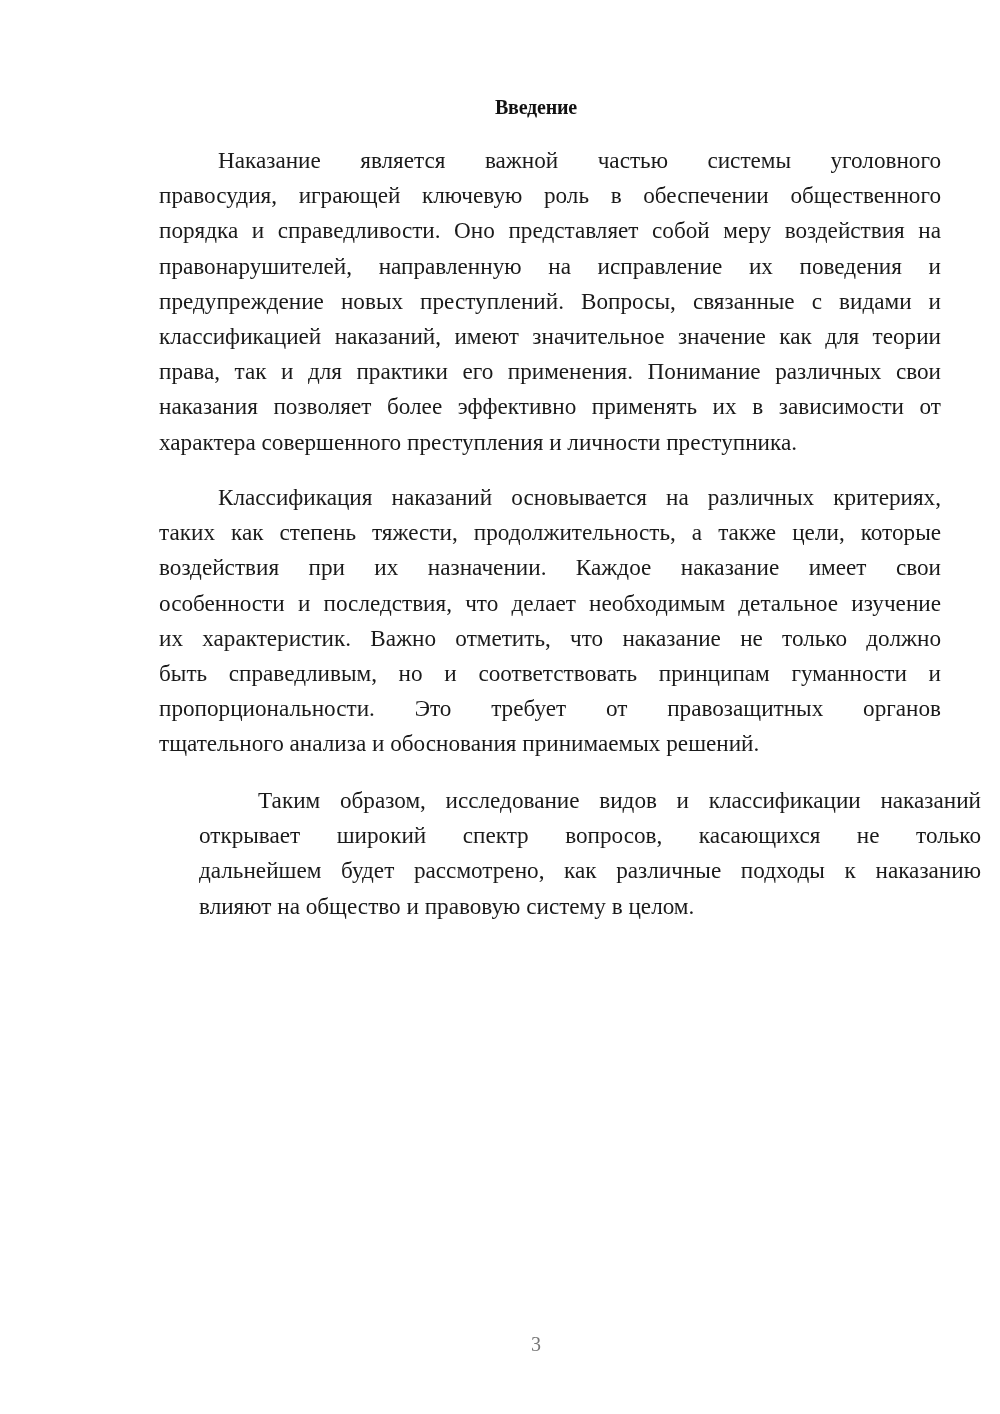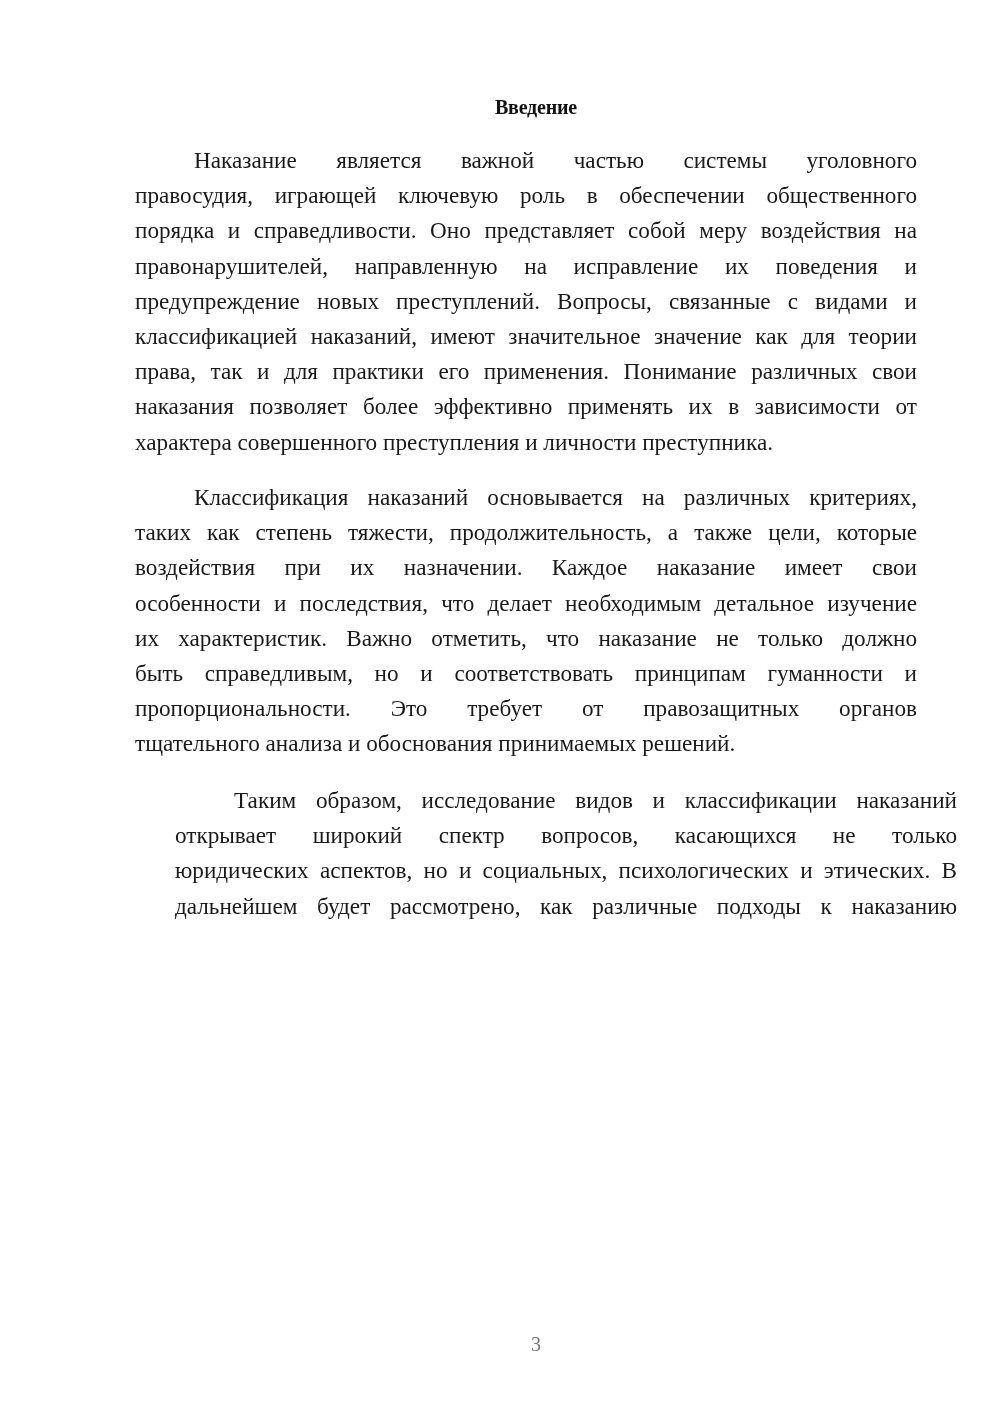--- a/index.html
+++ b/index.html
@@ -29,21 +29,21 @@
       left: 0;
       width: 1072px;
       text-align: center;
       font-weight: bold;
       font-size: 20px;
       letter-spacing: -0.2px;
       color: #111;
     }
     .para {
       position: absolute;
-      left: 135px;
+      left: 159px;
       width: 782px;
       font-size: 23.2px;
       line-height: 35.2px;
     }
     .line {
       display: block;
       height: 35.2px;
       white-space: nowrap;
       text-align: justify;
       text-align-last: justify;
@@ -91,19 +91,19 @@
     <span class="line">особенности и последствия, что делает необходимым детальное изучение</span>
     <span class="line">их характеристик. Важно отметить, что наказание не только должно</span>
     <span class="line">быть справедливым, но и соответствовать принципам гуманности и</span>
     <span class="line">пропорциональности. Это требует от правозащитных органов</span>
     <span class="line last">тщательного анализа и обоснования принимаемых решений.</span>
   </div>
 
   <div class="para" style="top:783px;margin-left:40px;">
     <span class="line first">Таким образом, исследование видов и классификации наказаний</span>
     <span class="line">открывает широкий спектр вопросов, касающихся не только</span>
-    <span class="line">юридических аспектов, но и социальных, психологических и этических. В</span>
     <span class="line">дальнейшем будет рассмотрено, как различные подходы к наказанию</span>
+    <span class="line last">влияют на общество и правовую систему в целом.</span>
   </div>
 
   <div class="page-number">3</div>
 
 </div>
 
 </body></html>

